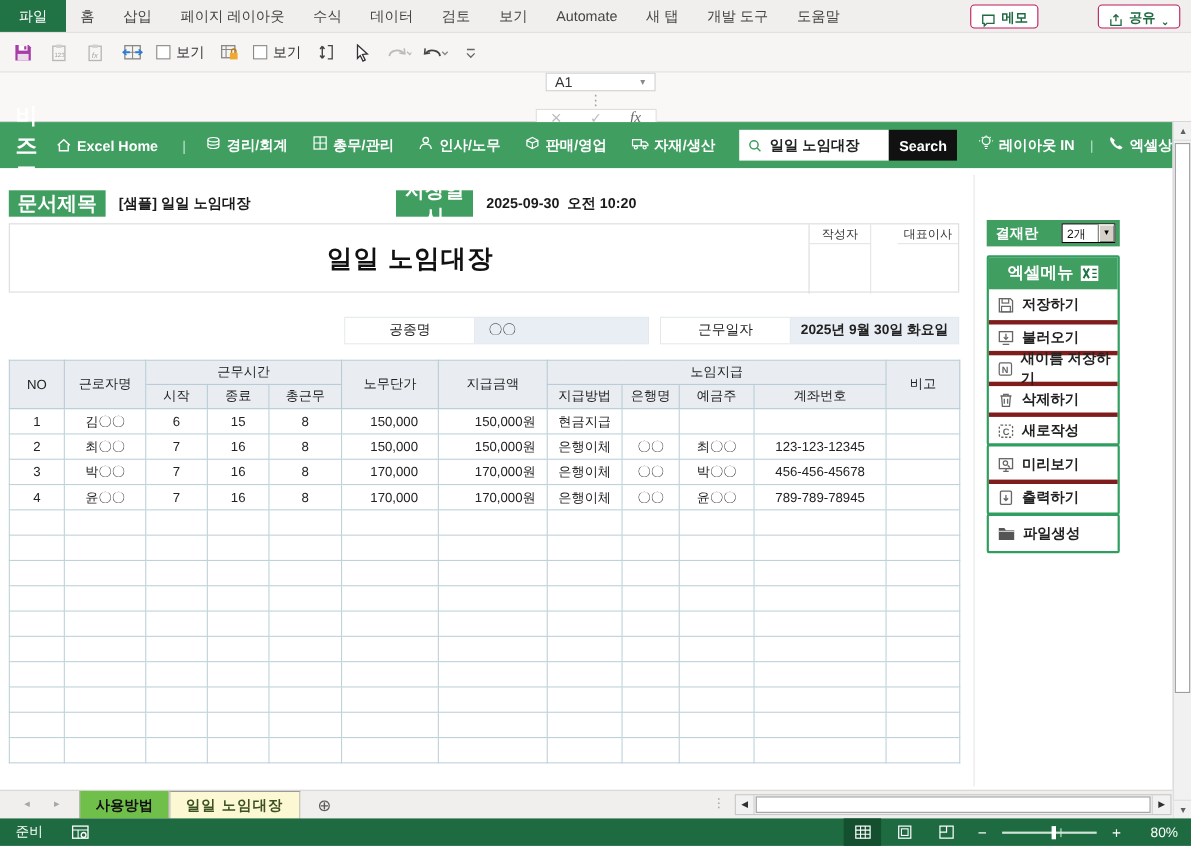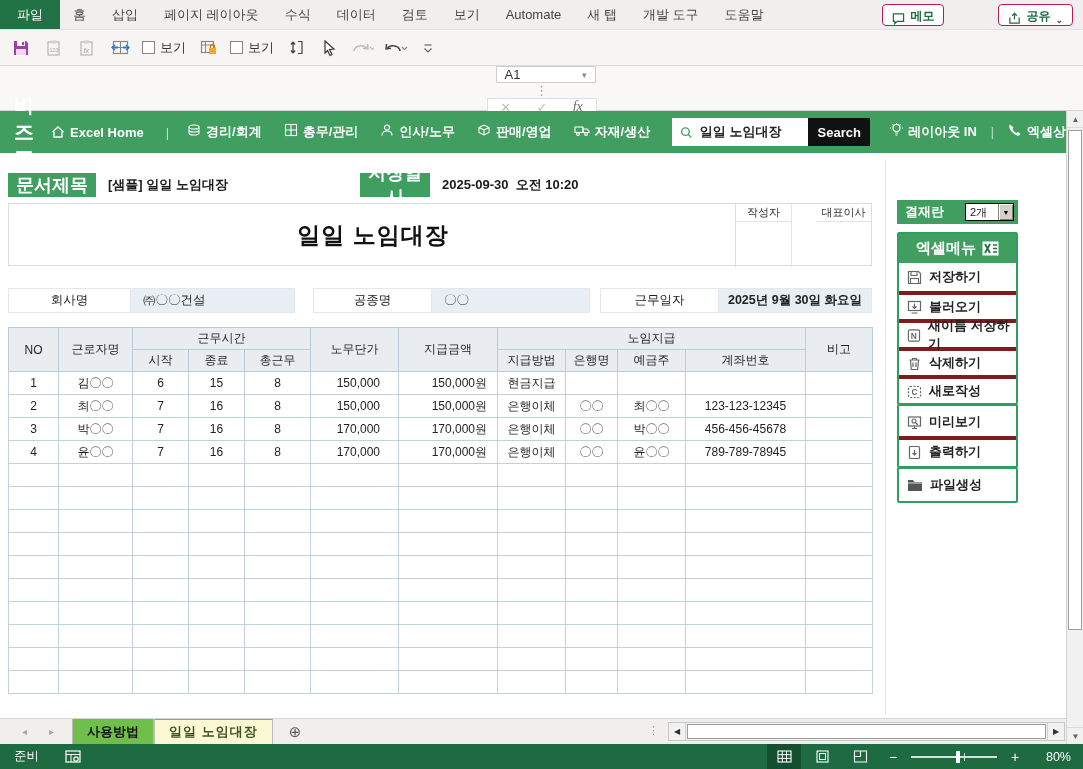--- a/index.html
+++ b/index.html
@@ -343,24 +343,20 @@
           <div class="appr-cell"></div>
         </div>
         <div class="appr-col">
           <div class="appr-head">대표이사</div>
           <div class="appr-cell"></div>
         </div>
       </div>
     </div>
 
     <div class="fields-row">
-      <div class="field-group fg-1">
-        <div class="f-label">회사명</div>
-        <div class="f-value">㈜〇〇건설</div>
-      </div>
       <div class="field-group fg-2">
         <div class="f-label">공종명</div>
         <div class="f-value">〇〇</div>
       </div>
       <div class="field-group fg-3">
         <div class="f-label">근무일자</div>
         <div class="f-value">2025년 9월 30일 화요일</div>
       </div>
     </div>
 

